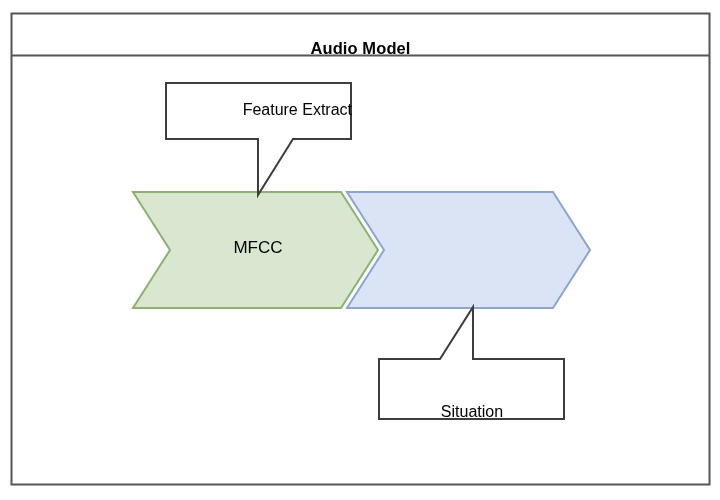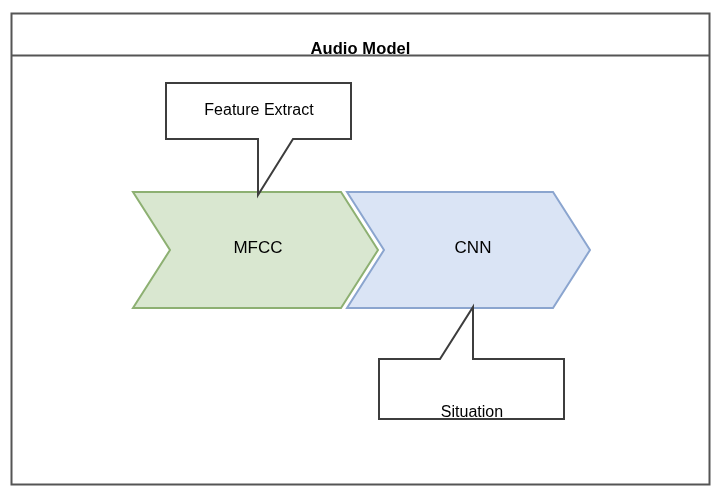--- a/index.html
+++ b/index.html
@@ -56,20 +56,21 @@
     left: 385px;
     top: 238px;
     width: 176px;
     font-size: 17px;
   }
   #feature-extract-label {
     left: 166px;
     top: 101px;
     width: 186px;
     font-size: 16px;
+    text-align: right;
   }
   #situation-label {
     left: 379px;
     top: 369px;
     width: 186px;
     font-size: 16px;
     margin-top: 34px;
   }
 </style>
 </head>
@@ -89,19 +90,18 @@
 
     <path d="M 166,83 L 351,83 L 351,139 L 293,139 L 258,195 L 258,139 L 166,139 Z" fill="#ffffff" stroke="#3d3d3d" stroke-width="2" stroke-linejoin="miter"></path>
 
     <path d="M 379,419 L 564,419 L 564,359 L 473,359 L 473,307 L 440,359 L 379,359 Z" fill="#ffffff" stroke="#3d3d3d" stroke-width="2" stroke-linejoin="miter"></path>
   </svg>
 
   <div class="lbl" id="title-label">Audio Model</div>
 
   <div class="lbl" id="mfcc-label">MFCC</div>
 
-  <div class="lbl" id="cnn-label">CNN</div>
 
   <div class="lbl" id="feature-extract-label">Feature Extract</div>
 
   <div class="lbl" id="situation-label"><span>Situation</span><br></div>
 
 </div>
 
 </body></html>

